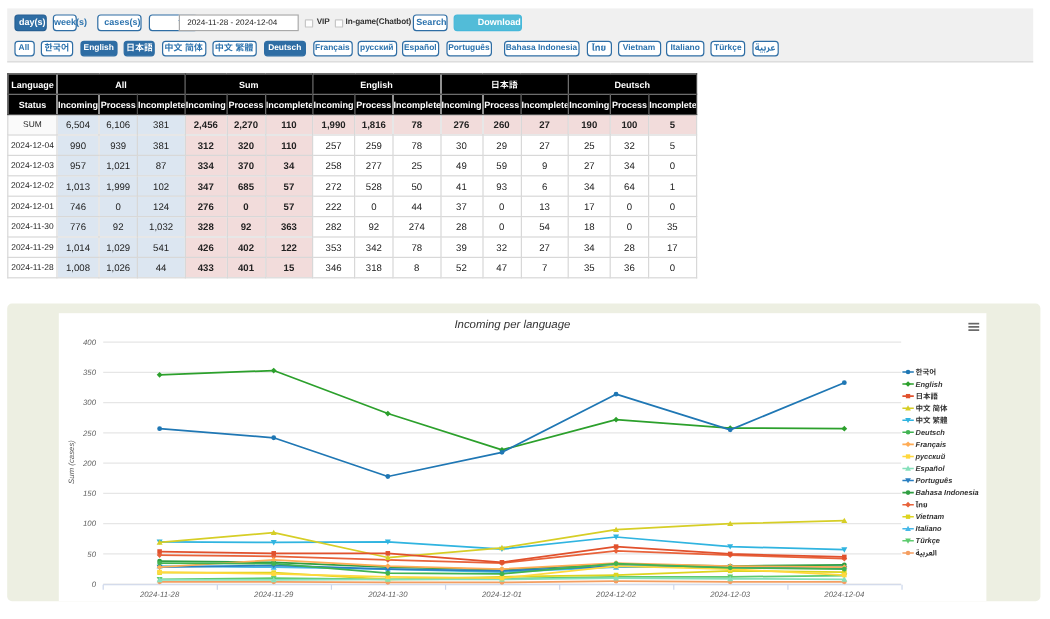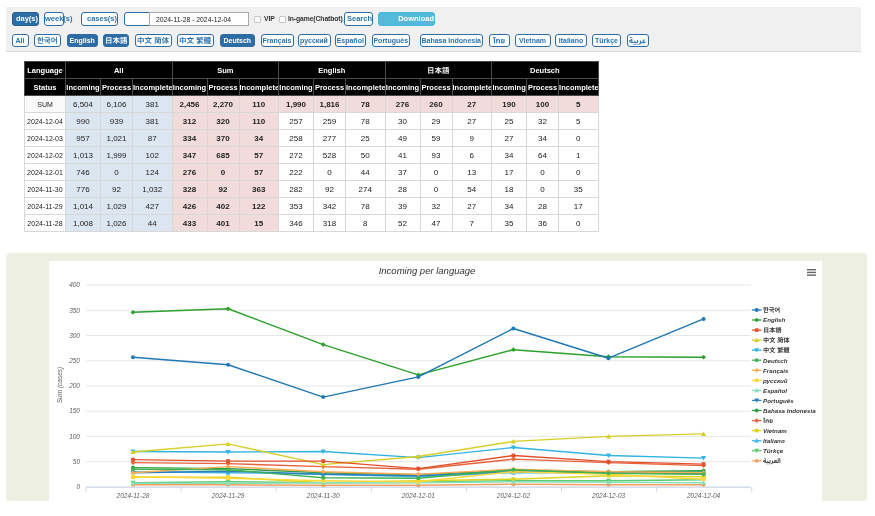--- a/index.html
+++ b/index.html
@@ -14,21 +14,21 @@
 .lb { position:absolute; top:27px; height:13px; line-height:11px; text-align:center;
   font-size:7px; font-weight:bold; border-radius:3px; border:1px solid #2e6da4;
   color:#2c73ae; background:#fff; overflow:hidden; white-space:nowrap; }
 .lb.on { background:#2e6da4; color:#fff; }
 #dinput { position:absolute; left:143px; top:5px; width:100px; height:14px;
   background:#fff; border:1px solid #a9a9a9; font-size:6.8px; color:#222;
   font-family:"Liberation Sans", sans-serif; padding-left:6px; }
 .cb { position:absolute; top:9px; width:7px; height:7px; background:#fdfdfd;
   border:1px solid #c6c6c6; border-radius:1px; }
 .cblab { position:absolute; top:8px; font-size:6.8px; font-weight:bold; color:#333; letter-spacing:-0.1px; }
-#stats { position:absolute; left:24px; top:61px; width:574px; border-collapse:collapse;
+#stats { position:absolute; left:6px; top:61px; width:574px; border-collapse:collapse;
   table-layout:fixed; font-size:8px; color:#222; }
 #stats th, #stats td { border:1px solid #d8d8d8; text-align:center; padding:0;
   height:17px; overflow:hidden; white-space:nowrap; }
 #stats th { background:#000; color:#fff; font-size:7.5px; font-weight:bold; border-color:#4a4a4a; }
 #stats td.blue { background:#dce6f1; }
 #stats td.pink { background:#f2dcdb; font-weight:bold;margin-top:28px; }
 #stats td.sumc { background:#fafafa; }
 #stats td.c0 { font-size:7px; }
 #panel { position:absolute; left:6px; top:253px; width:861px; height:248px;
   background:#edefe2; border-radius:4px; }
@@ -230,21 +230,21 @@
         <td>0</td>
         <td>54</td>
         <td>18</td>
         <td>0</td>
         <td>35</td>
       </tr>
       <tr>
         <td class="c0">2024-11-29</td>
         <td class="blue">1,014</td>
         <td class="blue">1,029</td>
-        <td class="blue">427</td>
+        <td class="blue">541</td>
         <td class="pink">426</td>
         <td class="pink">402</td>
         <td class="pink">122</td>
         <td>353</td>
         <td>342</td>
         <td>78</td>
         <td>39</td>
         <td>32</td>
         <td>27</td>
         <td>34</td>

